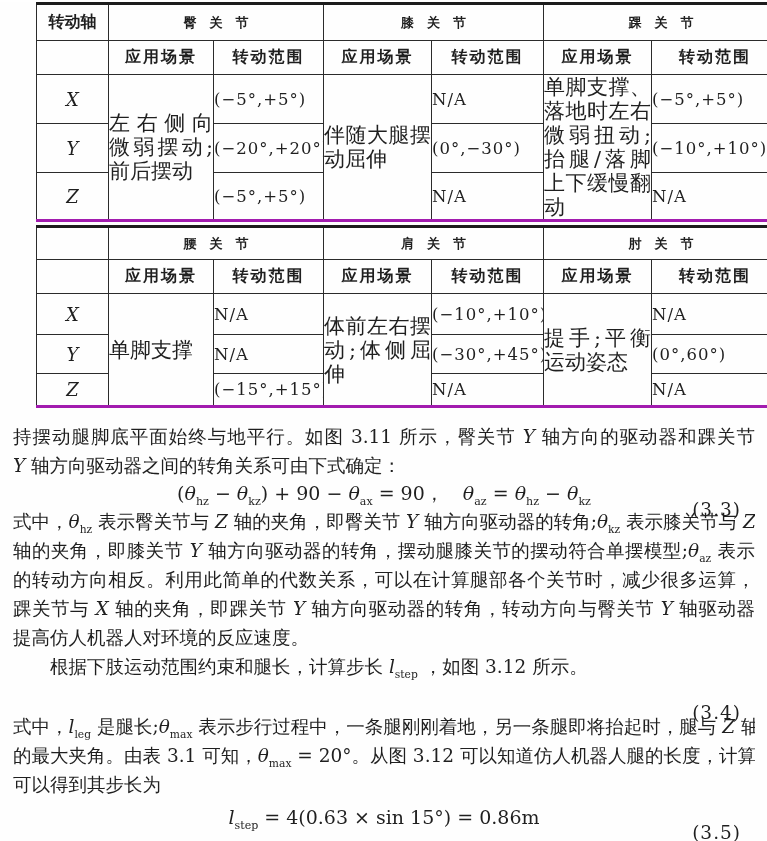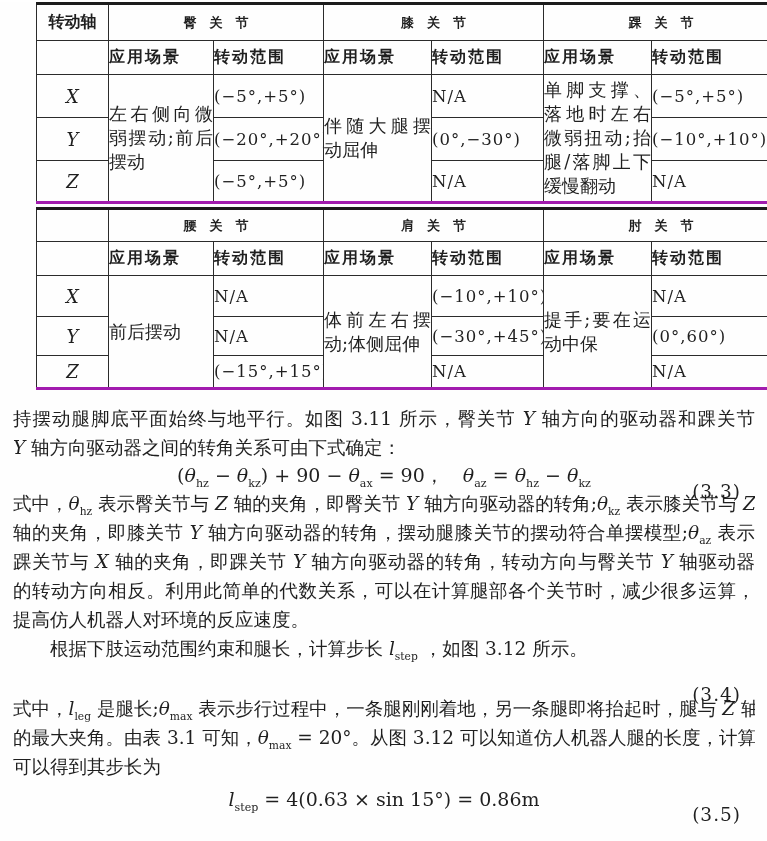--- a/index.html
+++ b/index.html
@@ -33,28 +33,28 @@
     height:35px;text-align:center;vertical-align:middle;
   }
   th.axishead{
     font-family:"DejaVu Sans","Liberation Sans",sans-serif;
     font-weight:bold;font-size:16px;
     text-align:center;vertical-align:middle;
   }
   th.subhead{
     font-family:"DejaVu Sans","Liberation Sans",sans-serif;
     font-weight:bold;font-size:16px;letter-spacing:2px;
-    height:33px;text-align:left;vertical-align:middle;
+    height:33px;text-align:center;vertical-align:middle;
   }
   td.axis{
     font-style:italic;font-size:18px;
     text-align:center;vertical-align:middle;
   }
   td.scen{
-    font-size:18px;line-height:24px;
+    font-size:21px;line-height:24px;
     text-align:justify;vertical-align:middle;
     padding:2px 9px;
   }
   td.rng{
     font-size:16.5px;
     text-align:left;vertical-align:middle;
     padding-left:14px;letter-spacing:1px;
   }
   .t1 tr.rx td{height:42px;} .t1 tr.ry td{height:42px;} .t1 tr.rz td{height:40px;}
   .t2 tr.rx td{height:40px;} .t2 tr.ry td{height:38px;} .t2 tr.rz td{height:31px;}
@@ -161,25 +161,25 @@
       <th class="subhead"></th>
       <th class="subhead">应用场景</th>
       <th class="subhead">转动范围</th>
       <th class="subhead">应用场景</th>
       <th class="subhead">转动范围</th>
       <th class="subhead">应用场景</th>
       <th class="subhead">转动范围</th>
     </tr>
     <tr class="rx">
       <td class="axis">X</td>
-      <td class="scen" rowspan="3">前后摆动</td>
+      <td class="scen" rowspan="3">单脚支撑</td>
       <td class="rng">N/A</td>
       <td class="scen" rowspan="3">体前左右摆动;体侧屈伸</td>
       <td class="rng">(−10°,+10°)</td>
-      <td class="scen" rowspan="3">提手;要在运动中保</td>
+      <td class="scen" rowspan="3">提手;平衡运动姿态</td>
       <td class="rng">N/A</td>
     </tr>
     <tr class="ry">
       <td class="axis">Y</td>
       <td class="rng">N/A</td>
       <td class="rng">(−30°,+45°)</td>
       <td class="rng">(0°,60°)</td>
     </tr>
     <tr class="rz">
       <td class="axis">Z</td>
@@ -198,22 +198,22 @@
     </div>
 
     <div class="eq eq33">
       <span class="eq-body">(<i>θ</i><sub>hz</sub> − <i>θ</i><sub>kz</sub>) + 90 − <i>θ</i><sub>ax</sub> = 90，　<i>θ</i><sub>az</sub> = <i>θ</i><sub>hz</sub> − <i>θ</i><sub>kz</sub></span>
       <span class="eq-no">(3.3)</span>
     </div>
 
     <div class="para">
       <div class="ln">式中，<i>θ</i><sub>hz</sub> 表示臀关节与 <i>Z</i> 轴的夹角，即臀关节 <i>Y</i> 轴方向驱动器的转角;<i>θ</i><sub>kz</sub> 表示膝关节与 <i>Z</i></div>
       <div class="ln">轴的夹角，即膝关节 <i>Y</i> 轴方向驱动器的转角，摆动腿膝关节的摆动符合单摆模型;<i>θ</i><sub>az</sub> 表示</div>
+      <div class="ln">的转动方向相反。利用此简单的代数关系，可以在计算腿部各个关节时，减少很多运算，</div>
       <div class="ln">踝关节与 <i>X</i> 轴的夹角，即踝关节 <i>Y</i> 轴方向驱动器的转角，转动方向与臀关节 <i>Y</i> 轴驱动器</div>
-      <div class="ln">的转动方向相反。利用此简单的代数关系，可以在计算腿部各个关节时，减少很多运算，</div>
       <div class="ln last">提高仿人机器人对环境的反应速度。</div>
     </div>
 
     <div class="para">
       <div class="ln last indent">根据下肢运动范围约束和腿长，计算步长 <i>l</i><sub>step</sub> ，如图 3.12 所示。</div>
     </div>
 
     <div class="eq eq34">
       <span class="eq-no">(3.4)</span>
     </div>

